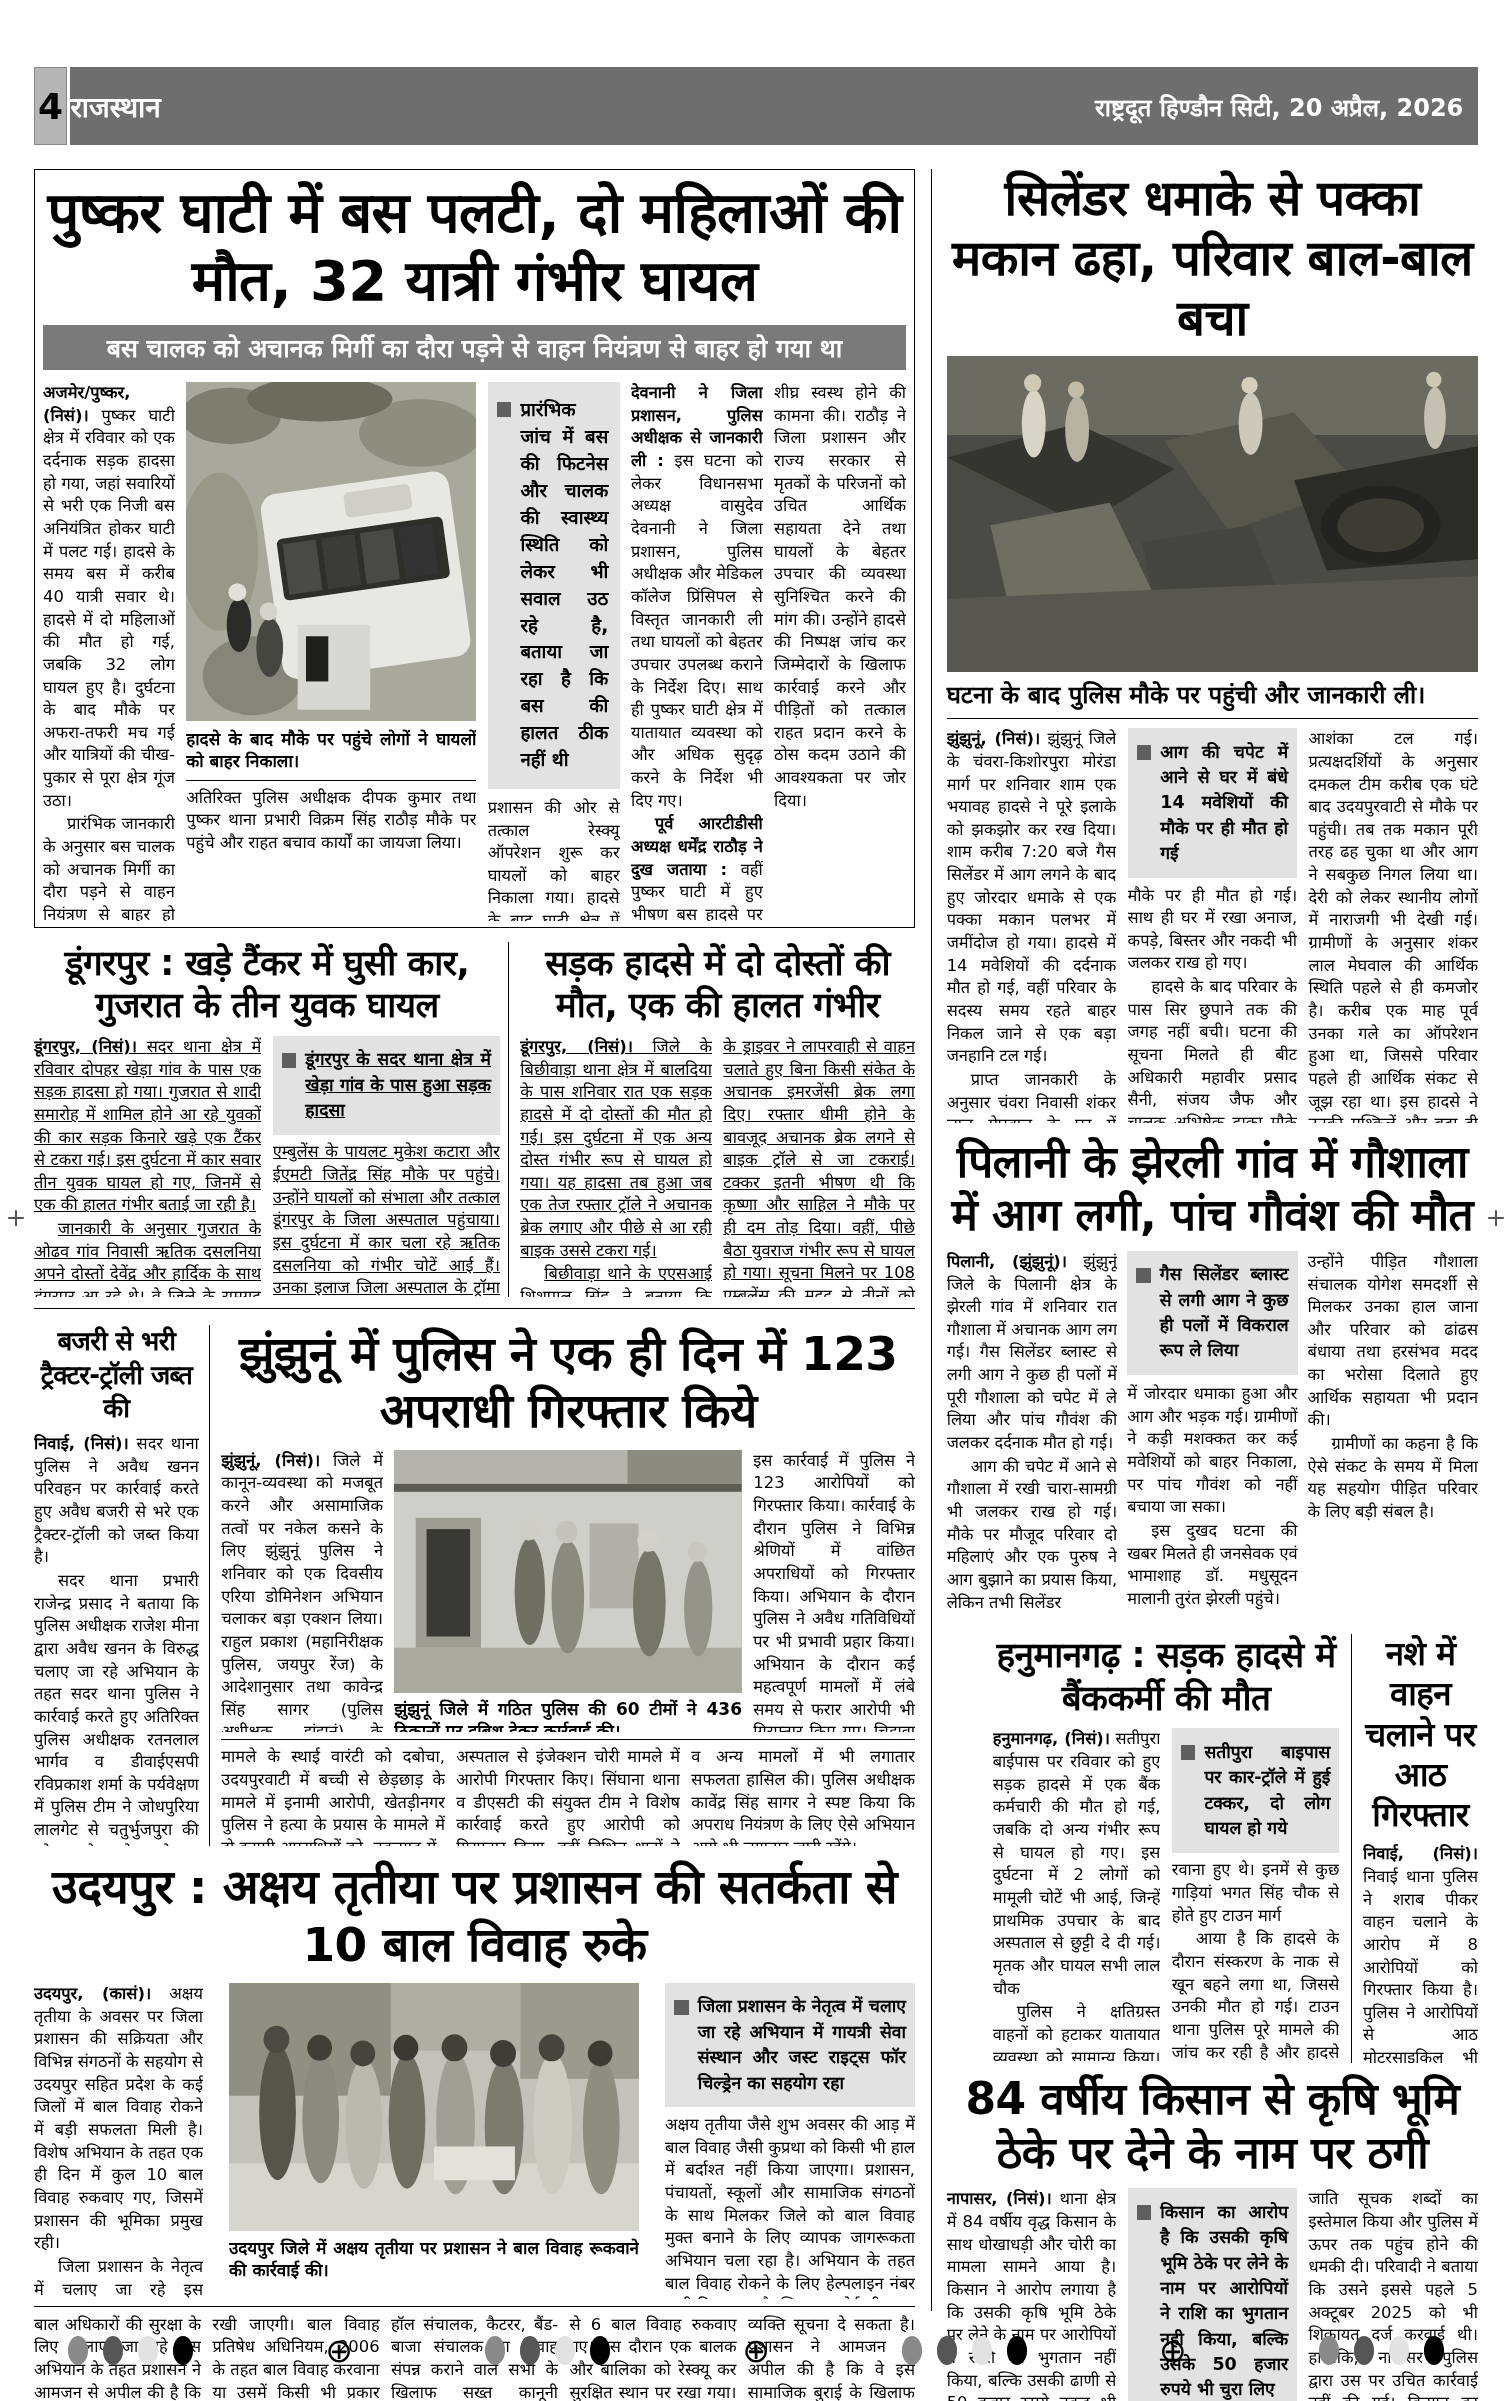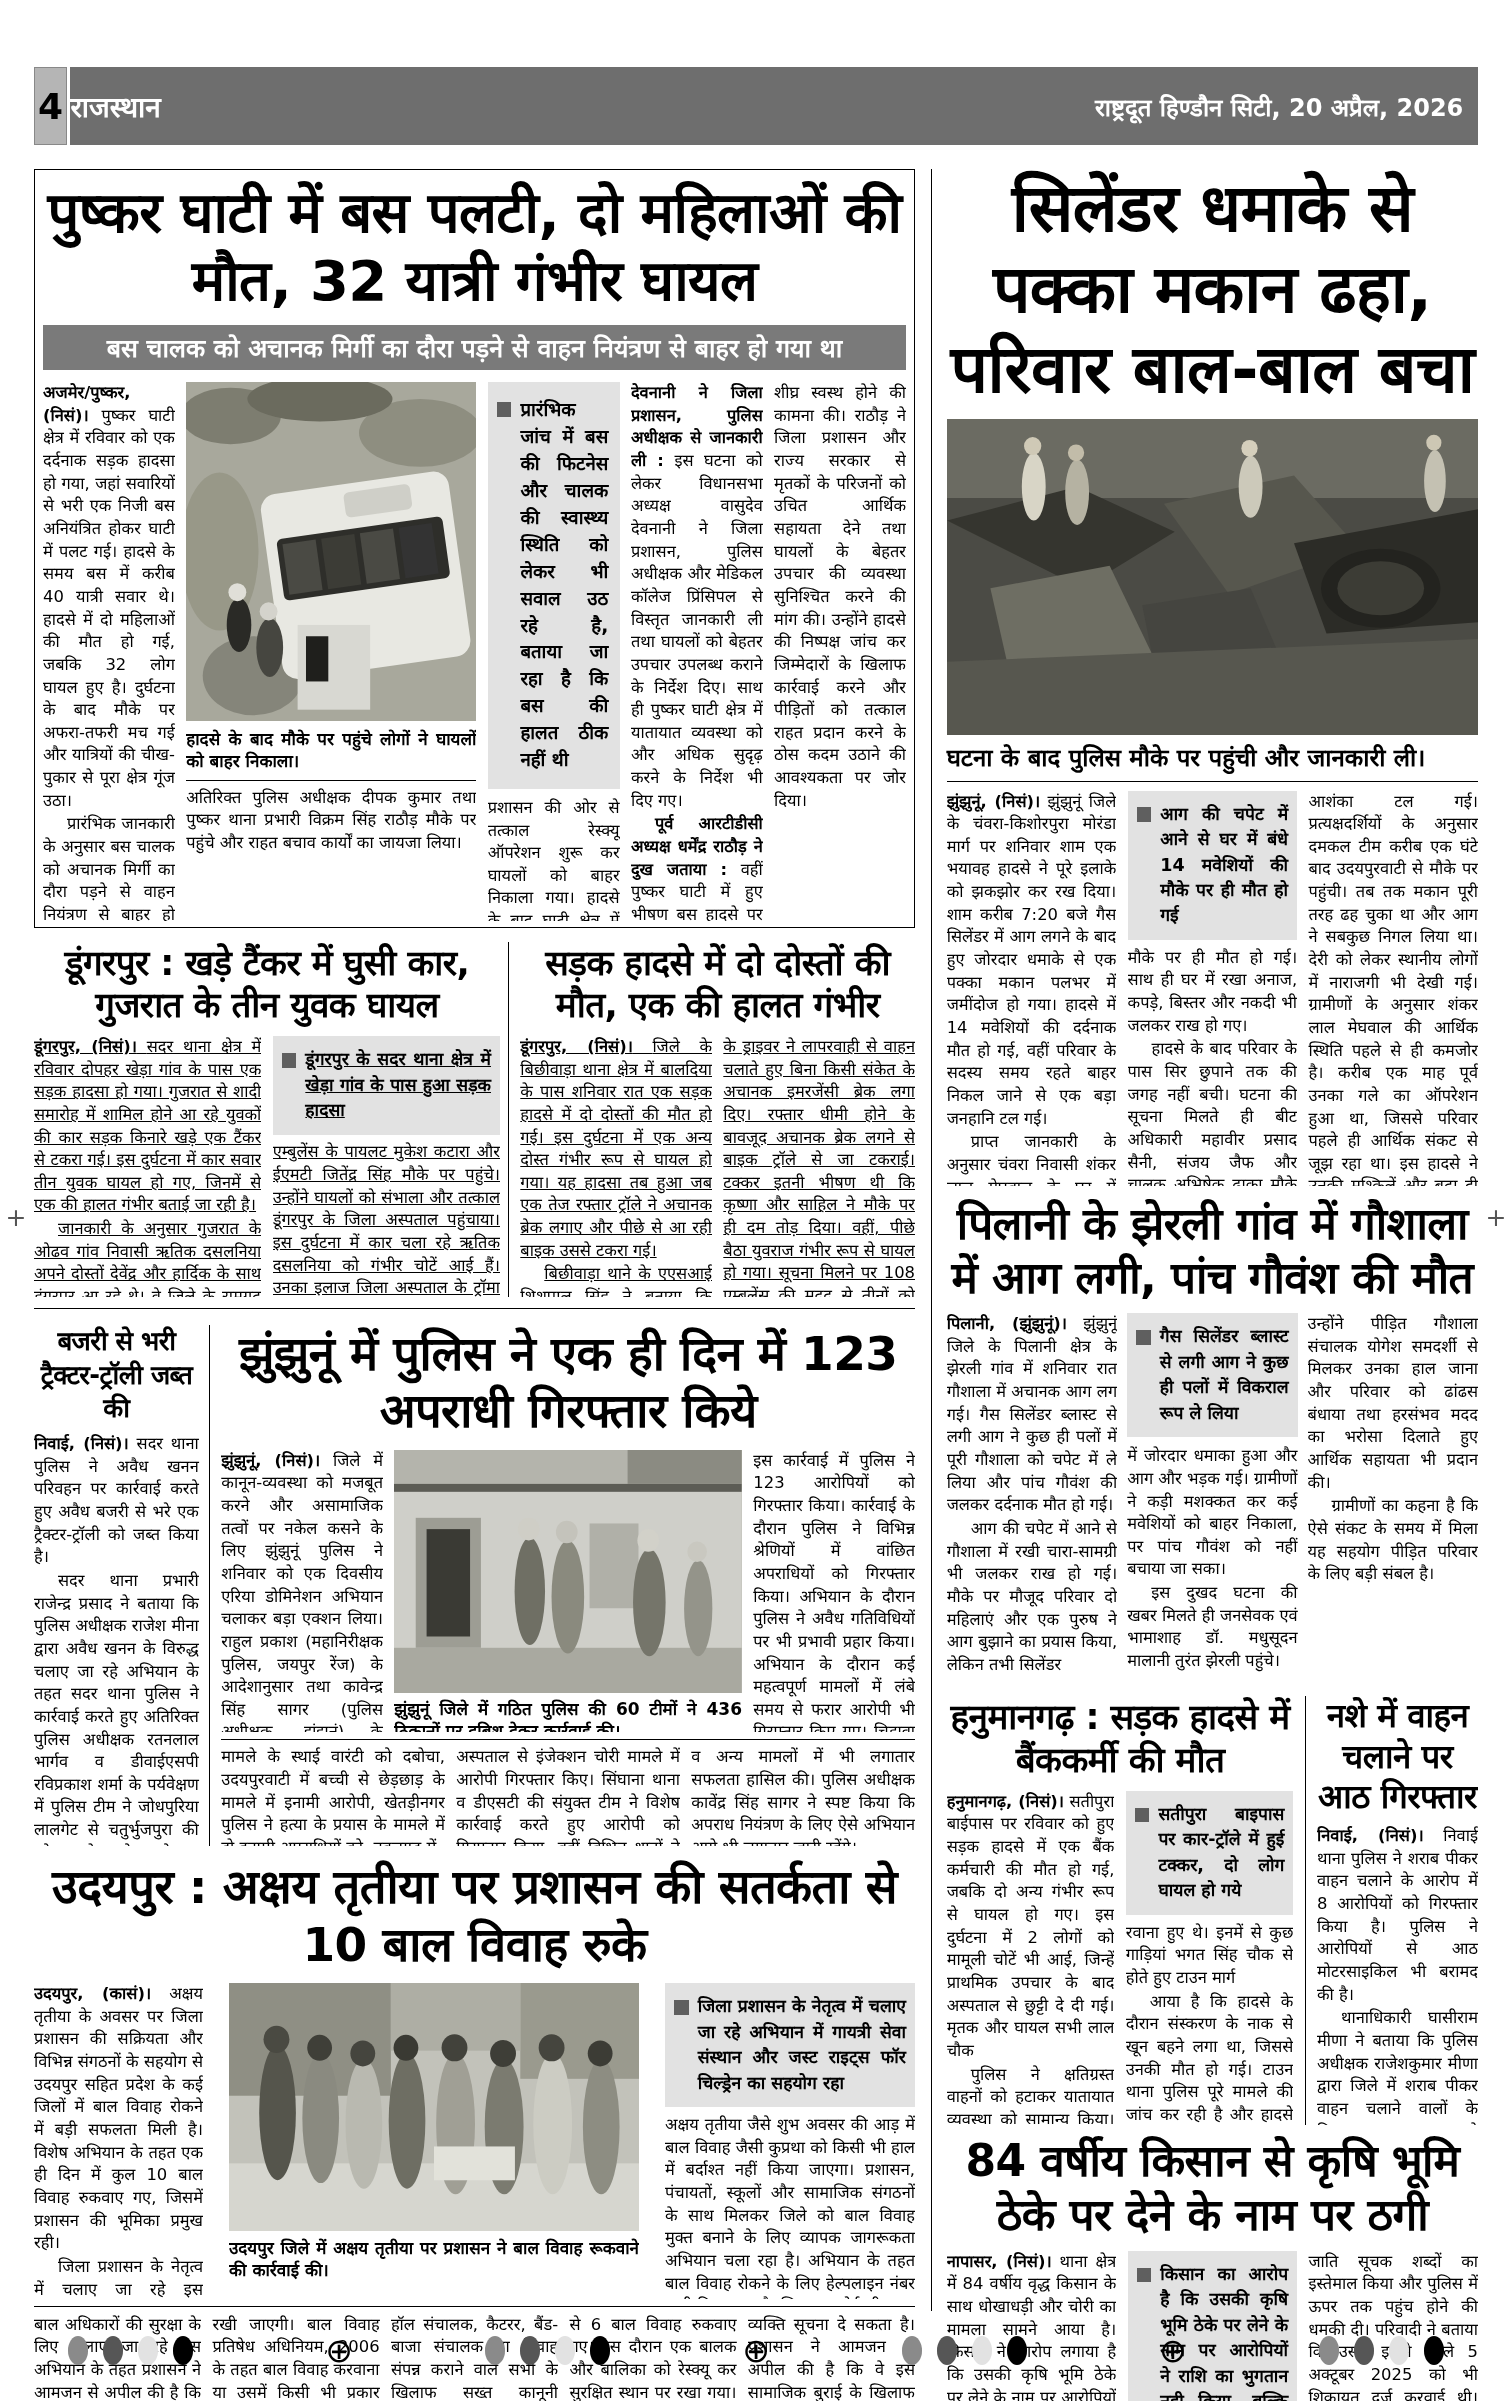--- a/index.html
+++ b/index.html
@@ -67,32 +67,32 @@
 
   
   .art-udaipur { margin-top:12.4px; height:559px; overflow:hidden; }
   .art-udaipur .headline { font-size:47px; }
   .ud-mid { margin-top:10.2px; display:grid; grid-template-columns:169px 1fr 250px; gap:26px; height:316px; overflow:hidden; }
   .ud-photo { height:248px; }
   .ud-caption { margin-top:5.6px; }
   .ud-cont { margin-top:6.8px; border-top:1.1px solid #000; padding-top:6.8px; display:grid; grid-template-columns:repeat(5,1fr); gap:11.3px; height:138px; overflow:hidden; }
 
   
-  .art-cyl .headline { font-size:66px;text-align:center; }
+  .art-cyl .headline { font-size:49px;text-align:center; }
   .cyl-photo { margin-top:8px; height:316px; }
   .cyl-caption { margin-top:8px; font-size:24px; padding-bottom:6.8px; border-bottom:1.7px solid #000; }
   .cyl-body { margin-top:9px; display:grid; grid-template-columns:1fr 1fr 1fr; gap:11.3px; height:395px; overflow:hidden; }
 
   .art-pilani { margin-top:11.3px; }
   .art-pilani .headline { font-size:44px; }
   .pilani-body { margin-top:9px; display:grid; grid-template-columns:1fr 1fr 1fr; gap:10px; height:373px; overflow:hidden; }
   .pilani-body .pullquote { margin-bottom:8px; }
 
   .row-han { margin-top:10.2px; display:flex; height:429px; overflow:hidden; }
-  .art-han { width:359px; padding-right:11.3px; border-right:1.1px solid #000; }
+  .art-han { width:359px; padding-right:11.3px; border-right:1.1px solid #000;margin-left:46px; }
   .art-han .headline { font-size:35px; }
   .han-body { margin-top:9px; display:grid; grid-template-columns:1fr 1fr; gap:11.3px; height:333px; overflow:hidden; }
   .art-nashe { flex:1; padding-left:11.3px; }
   .art-nashe .headline { font-size:33px; }
   .art-nashe .body-text { margin-top:8px; height:327px; overflow:hidden; }
 
   .art-kisan { margin-top:9px; }
   .art-kisan .headline { font-size:44px; }
   .kisan-body { margin-top:9px; display:grid; grid-template-columns:1fr 1fr 1fr; gap:11.3px; height:395px; overflow:hidden; }
   .kisan-body .pullquote { margin-bottom:8px; }

